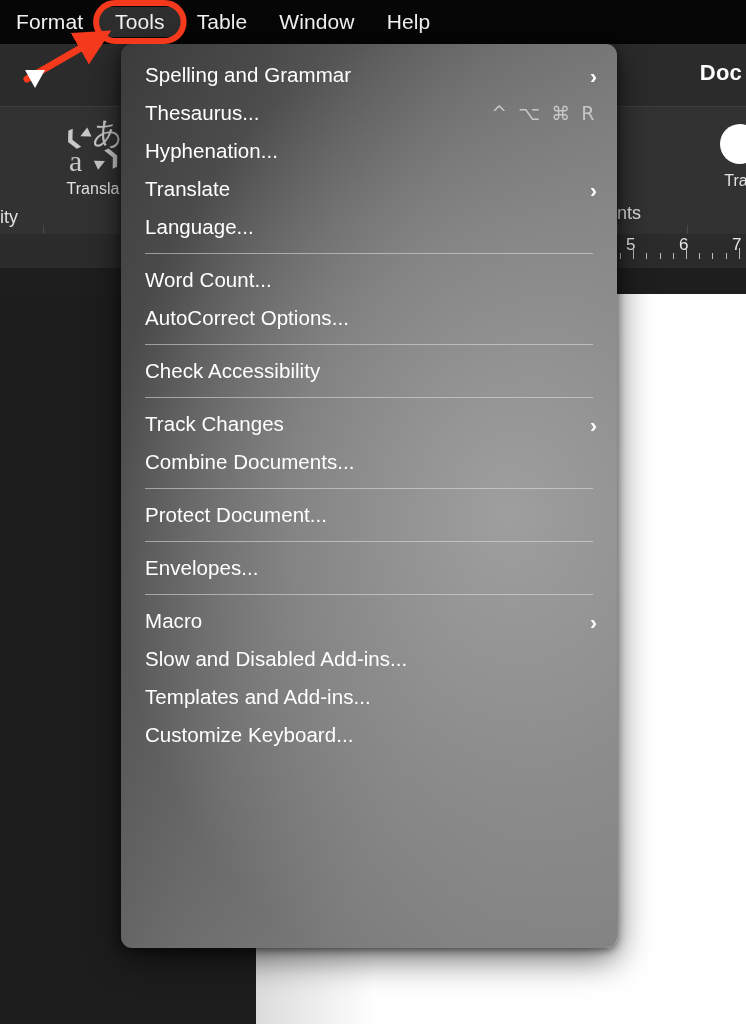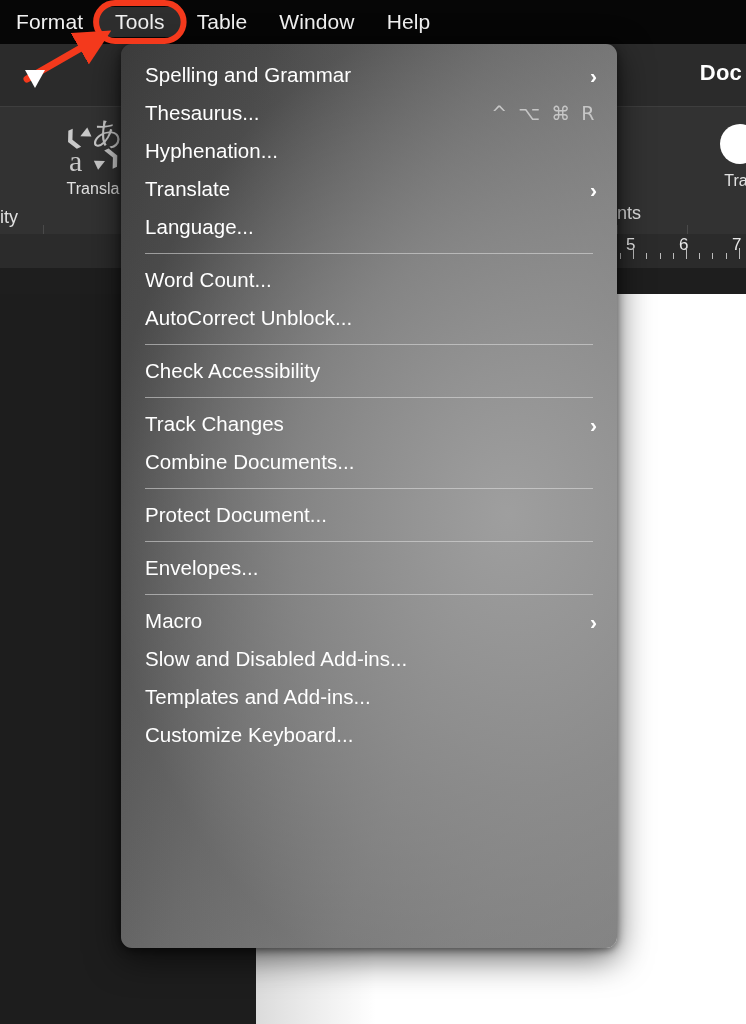--- a/index.html
+++ b/index.html
@@ -249,21 +249,21 @@
       <div class="mi">
         <span class="label">Language...</span>
         <span class="spacer"></span>
       </div>
       <div class="msep"></div>
       <div class="mi">
         <span class="label">Word Count...</span>
         <span class="spacer"></span>
       </div>
       <div class="mi">
-        <span class="label">AutoCorrect Unblock...</span>
+        <span class="label">AutoCorrect Options...</span>
         <span class="spacer"></span>
       </div>
       <div class="msep"></div>
       <div class="mi">
         <span class="label">Check Accessibility</span>
         <span class="spacer"></span>
       </div>
       <div class="msep"></div>
       <div class="mi">
         <span class="label">Track Changes</span>

